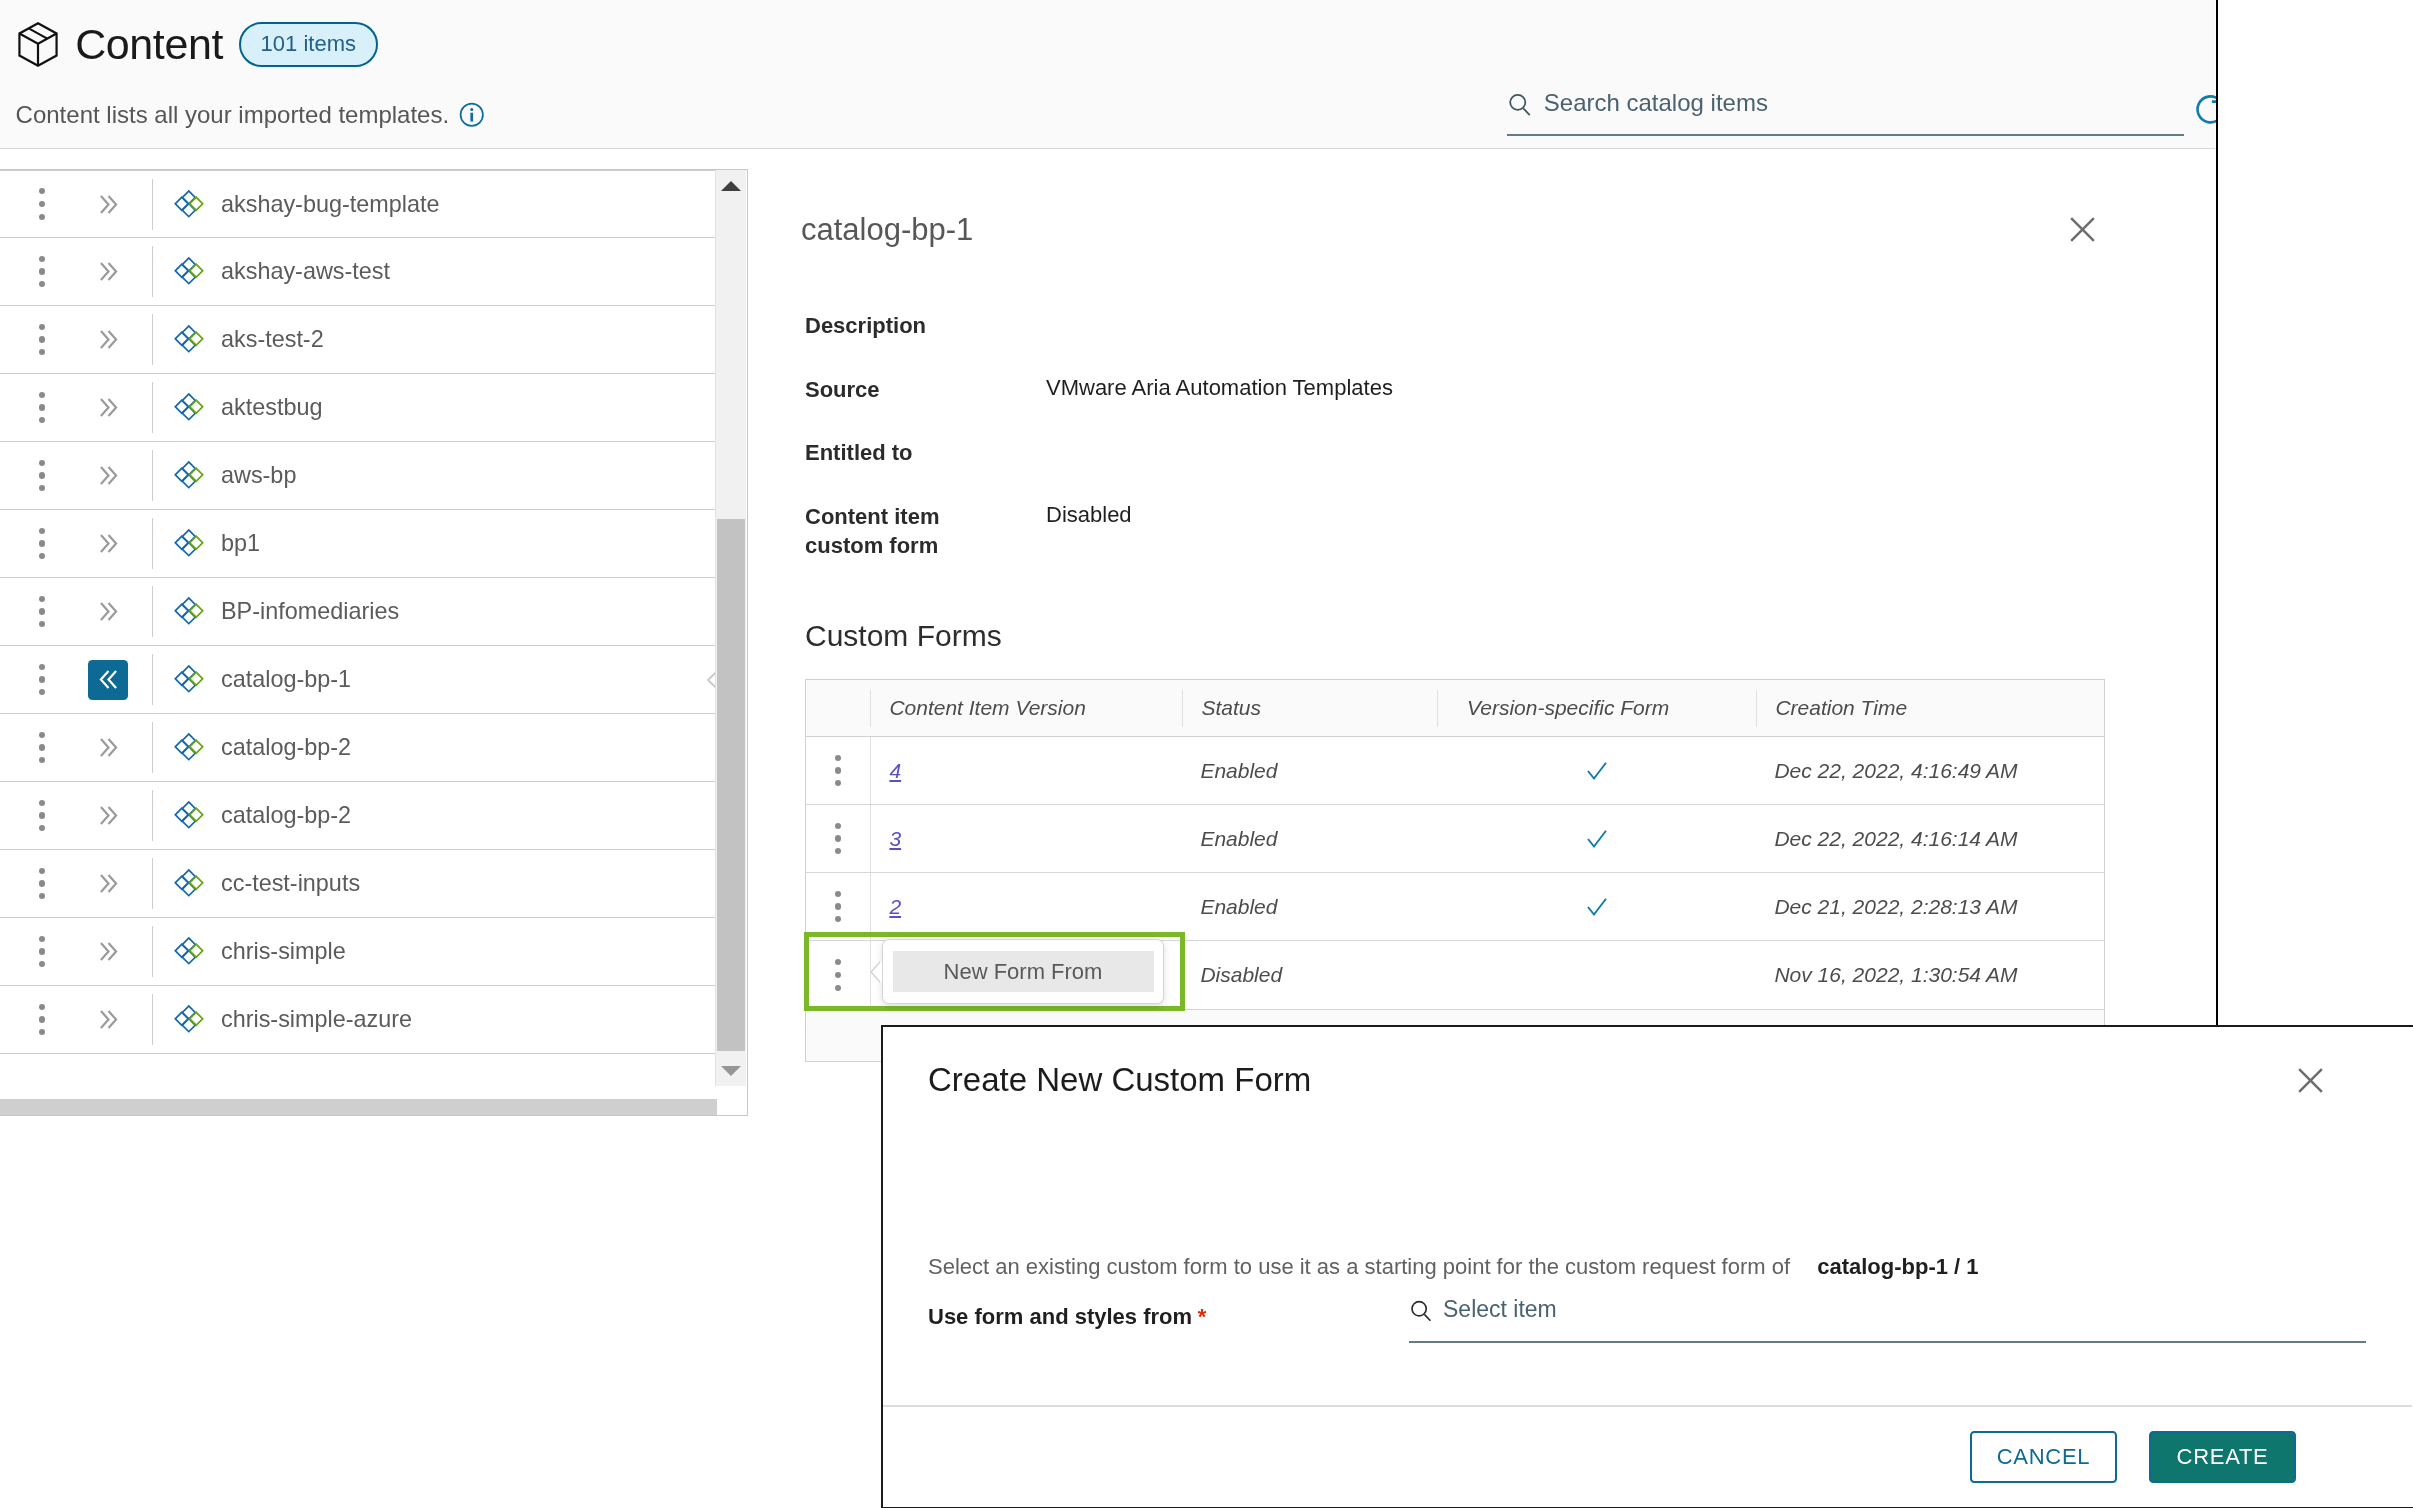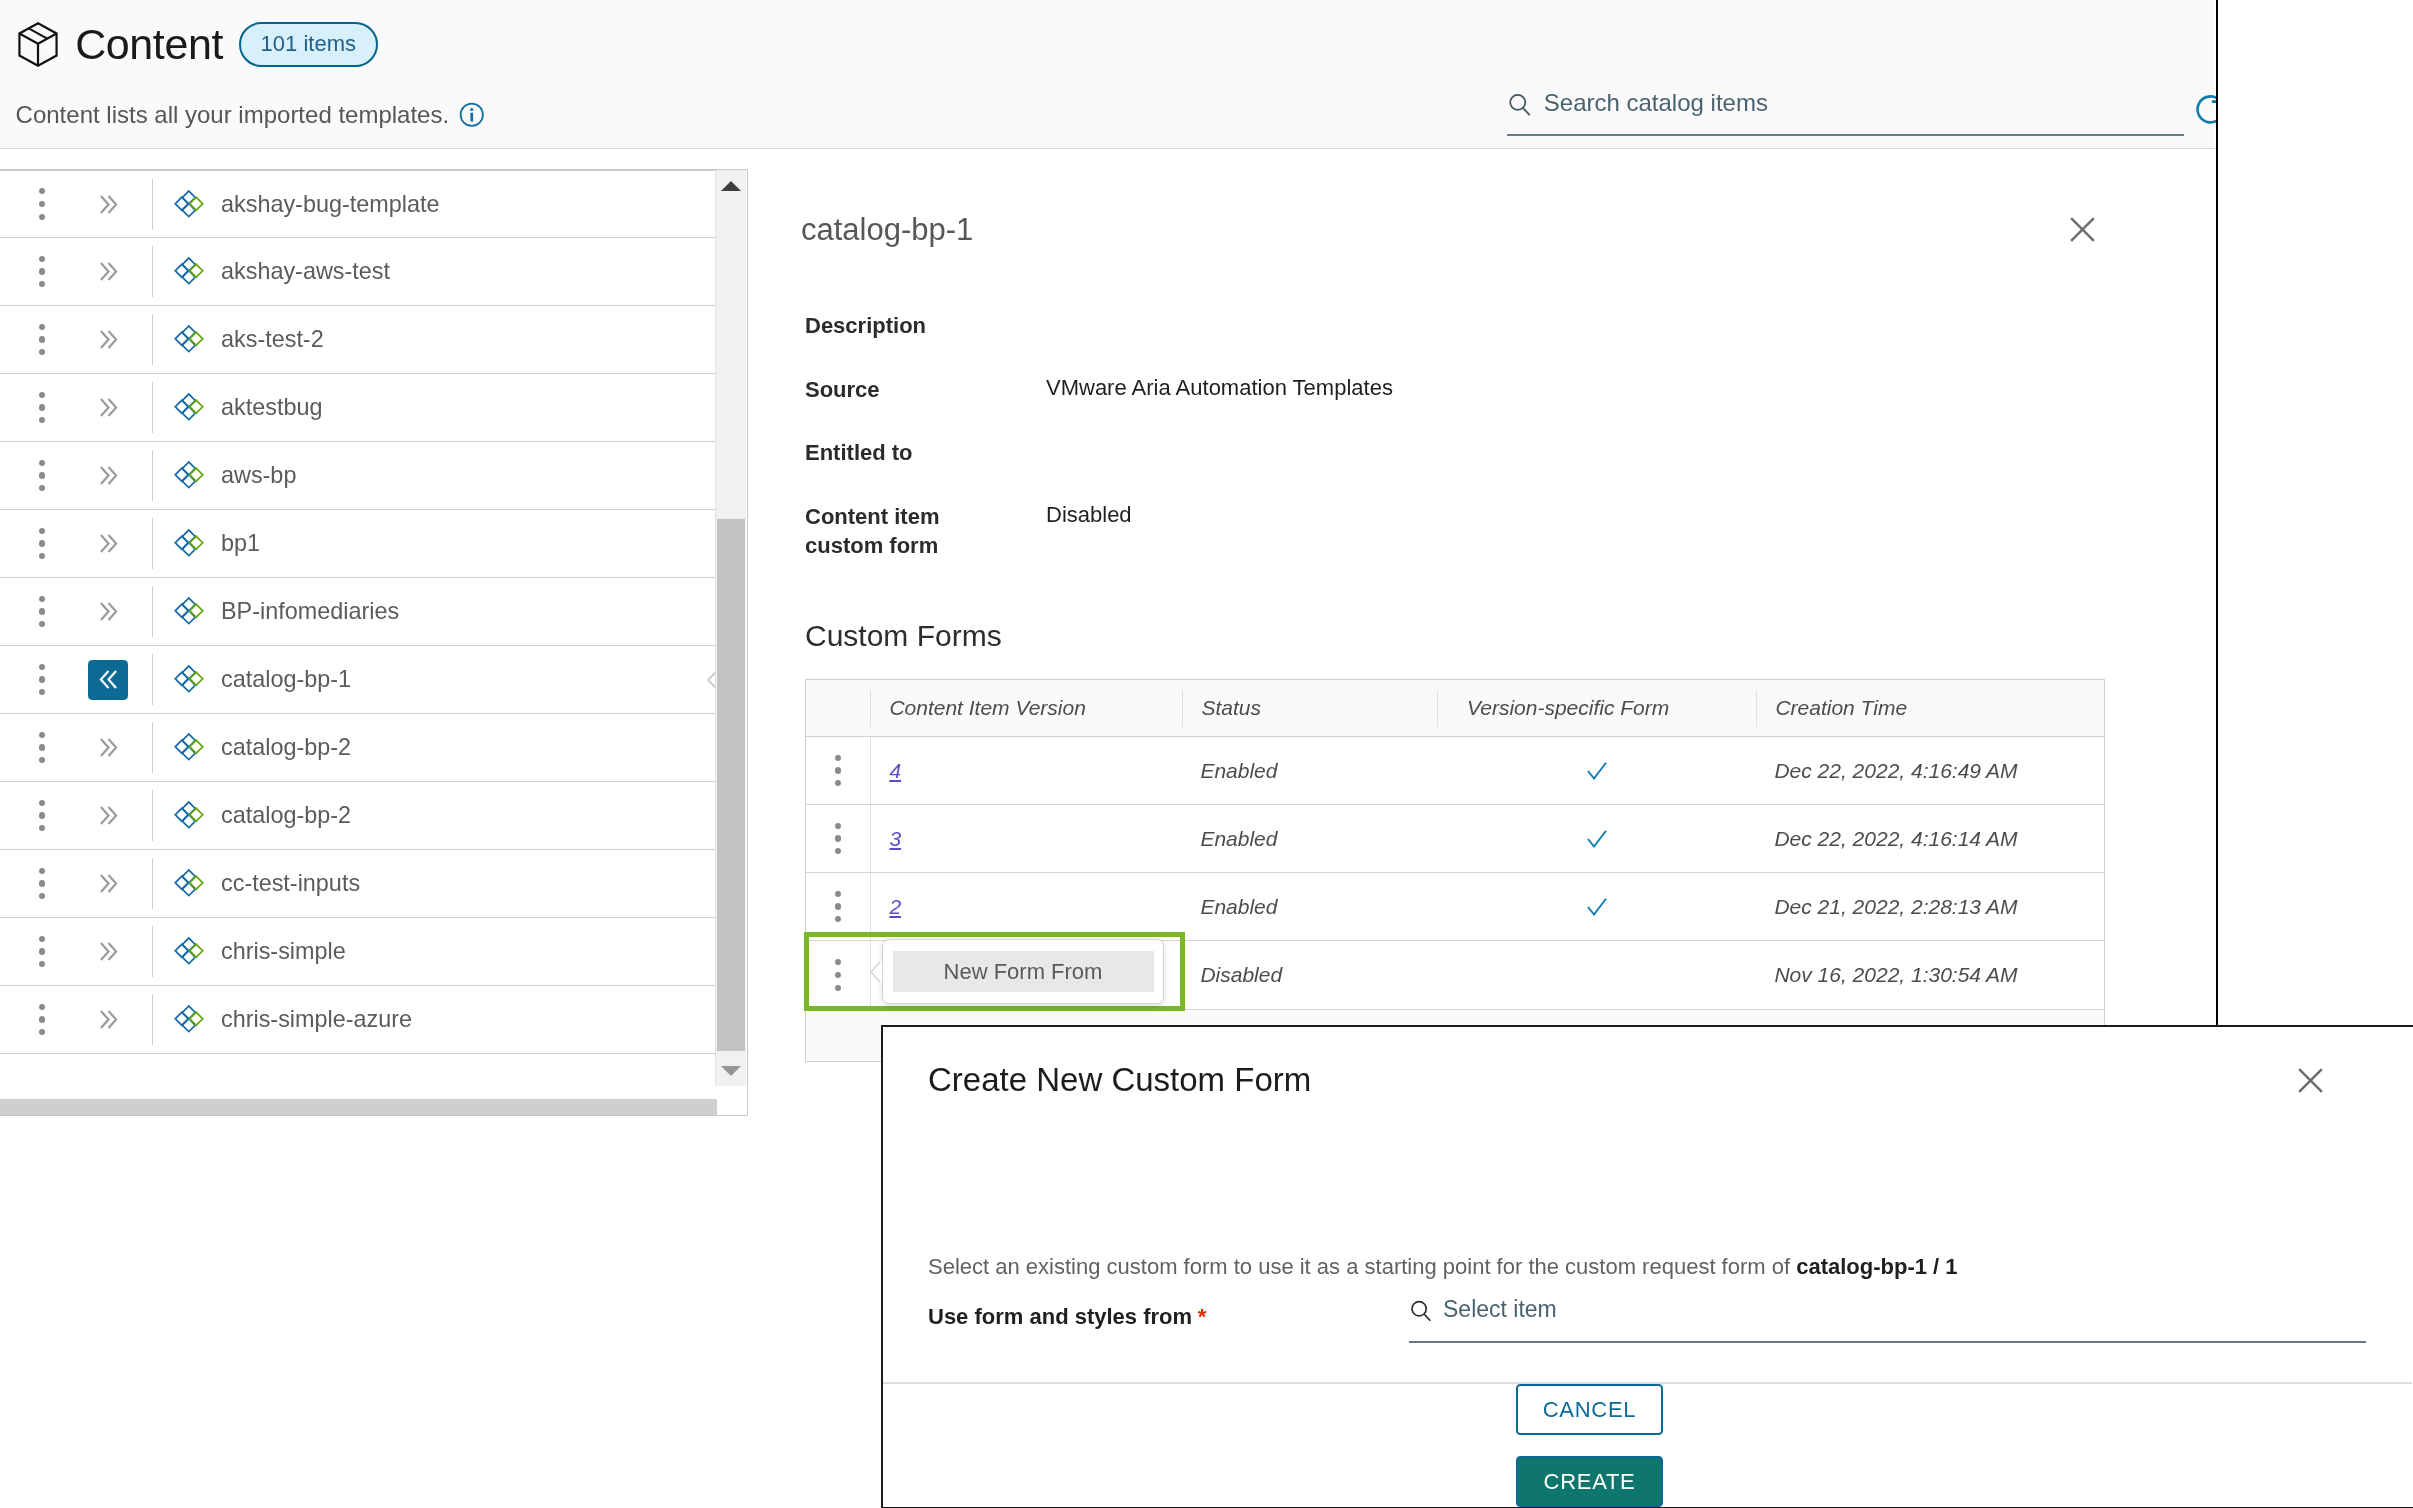--- a/index.html
+++ b/index.html
@@ -266,45 +266,45 @@
   }
   #modal-title {
     position: absolute; left: 45px; top: 34px;
     font-size: 33px; color: #1c1c1c; font-weight: 400;
   }
   #modal-close { position: absolute; left: 1411px; top: 37px; width: 33px; height: 33px; }
   #modal-desc {
     position: absolute; left: 45px; top: 227px;
     font-size: 22px; color: #616161;
   }
-  #modal-desc b { color: #1f1f1f; }
+  #modal-desc b { color: #1f1f1f; margin-left: 21px; }
   #modal-field-label {
     position: absolute; left: 45px; top: 277px;
     font-size: 22px; font-weight: bold; color: #1f1f1f;
   }
   #modal-field-label .req { color: #e62700; margin-left: 5.7px; }
   #modal-select-wrap {
     position: absolute; left: 526px; top: 269px;
     width: 957px; height: 47px;
     border-bottom: 2.1px solid #637b82;
     display: flex; align-items: flex-start; gap: 10px;
   }
   #modal-select-icon { width: 24px; height: 24px; margin-top: 2.8px; flex: none; }
   #modal-select-input {
     border: none; outline: none; background: transparent;
     font-family: "Liberation Sans", sans-serif;
     font-size: 23px; color: #3f5662; width: 900px; padding: 0;
   }
   #modal-select-input::placeholder { color: #4a6270; opacity: 1; }
   #modal-footer {
     position: absolute; left: 0; bottom: 0;
-    width: 1529px; height: 125px;
+    width: 1529px; height: 102px;
     border-top: 2.1px solid #dcdcdc;
     display: flex; align-items: center; justify-content: flex-end;
-    gap: 21px; padding-right: 116px; flex-direction: column;
+    gap: 32px; padding-right: 116px;
   }
   .btn {
     height: 52px; min-width: 147px;
     font-size: 22px; letter-spacing: 0.7px;
     border-radius: 4.3px; cursor: pointer;
     display: flex; align-items: center; justify-content: center;
     font-family: "Liberation Sans", sans-serif;
   }
   #cancel-btn { background: #ffffff; border: 2.1px solid #0c6a95; color: #0c6a95; }
   #create-btn { background: #0f766e; border: 2.1px solid #0c6a95; color: #ffffff; }

